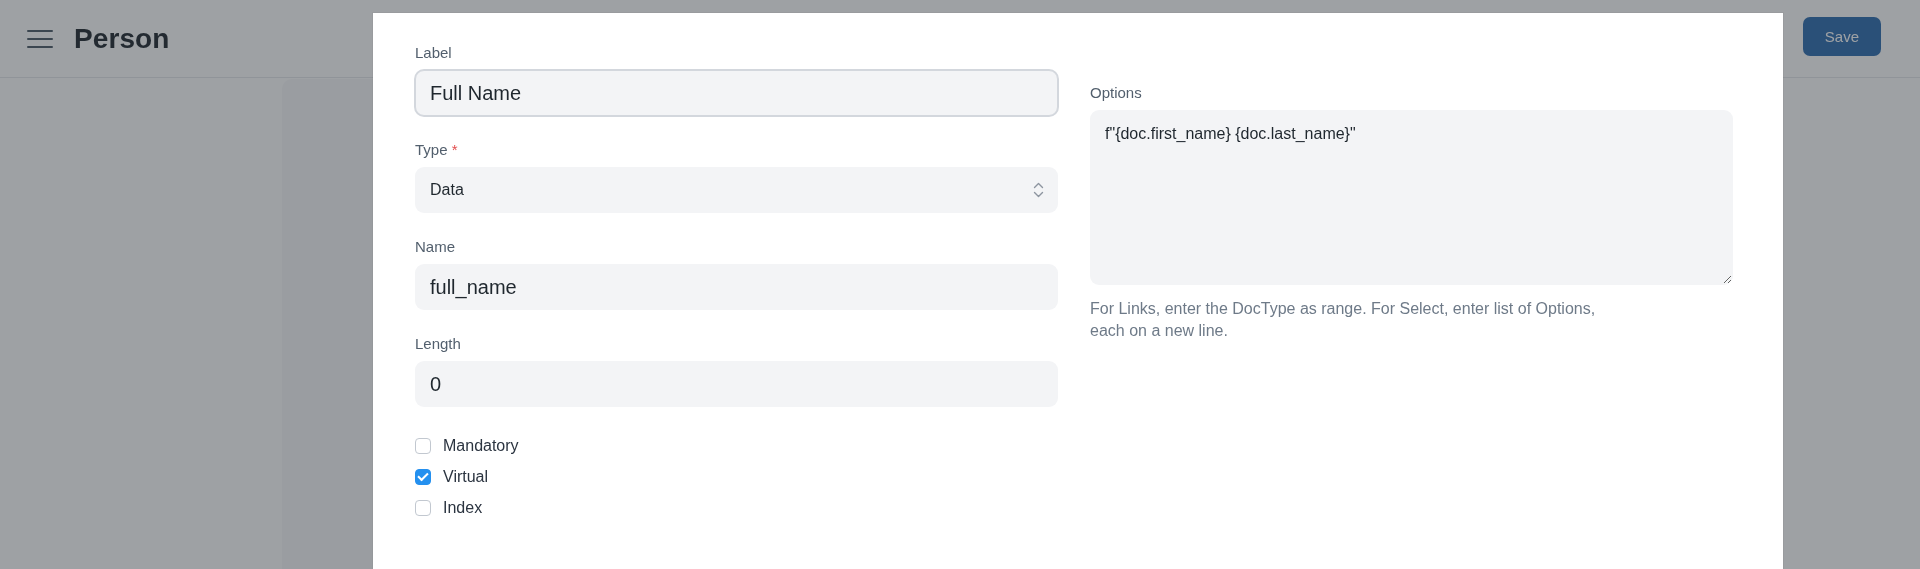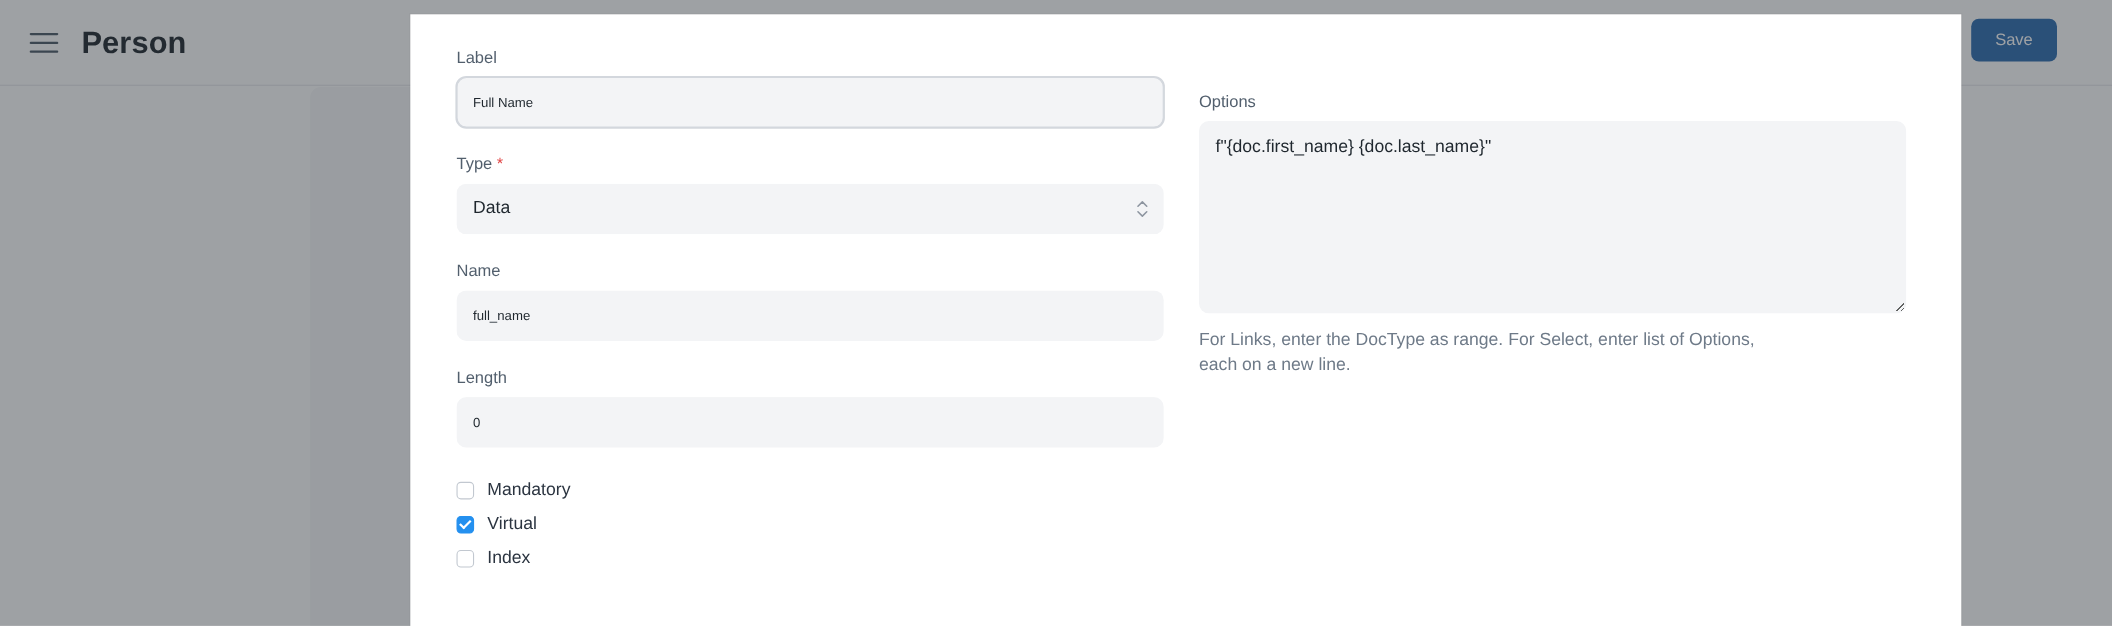--- a/index.html
+++ b/index.html
@@ -33,21 +33,21 @@
   }
   #app-title {
     margin-left: 21px;
     font-size: 28px;
     font-weight: bold;
     color: #1f272e;
     letter-spacing: 0.1px;
   }
   #primary-save-button {
     position: absolute;
-    right: 50px; top: 17px;
+    right: 39px; top: 17px;
     height: 39px;
     padding: 0 22px;
     display: flex; align-items: center; justify-content: center;
     background: #2d6cb0;
     color: #ffffff;
     font-size: 15px;
     border-radius: 7px;
     border: none;
     font-family: "Liberation Sans", sans-serif;
   }
@@ -98,21 +98,21 @@
   }
   .required-star { color: #e24c4c; font-size: 15px; }
 
   .text-input {
     width: 100%;
     height: 46px;
     background: #f3f4f6;
     border: 1px solid transparent;
     border-radius: 9px;
     padding: 0 14px;
-    font-size: 12px;
+    font-size: 20px;
     color: #1f272e;
     font-family: "Liberation Sans", sans-serif;
     outline: none;
   }
   .text-input.focused {
     background: #f3f4f6;
     border-color: #d3d7dd;
     box-shadow: 0 0 0 1px #d3d7dd;
   }
 

